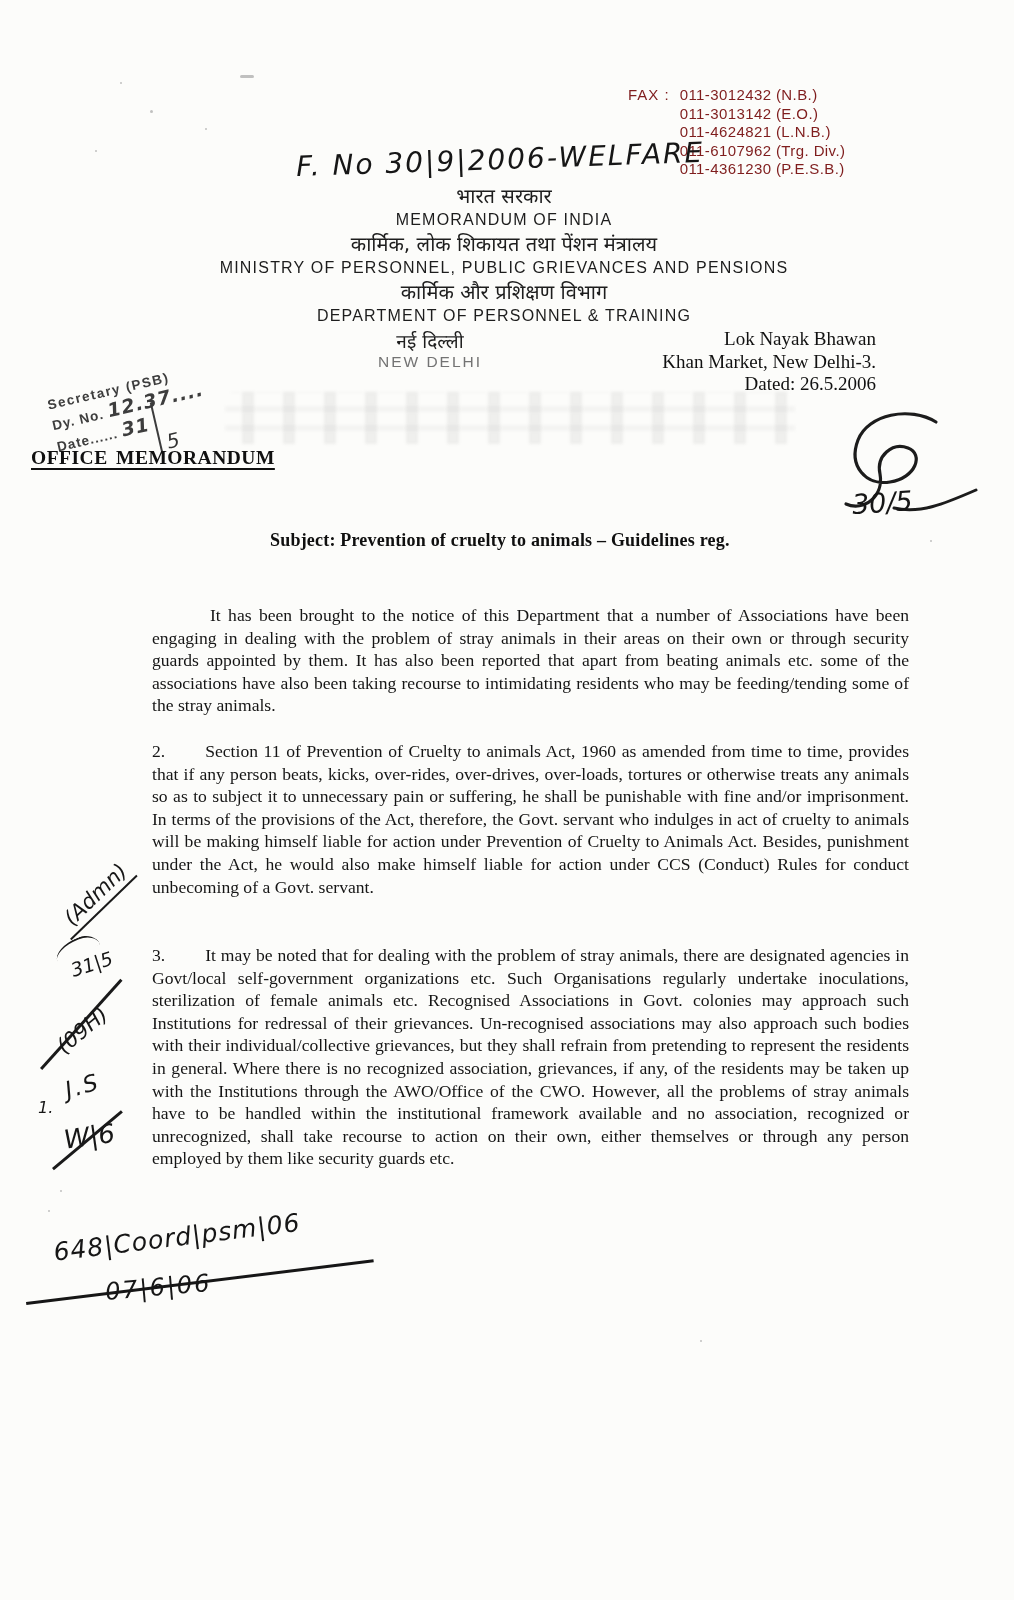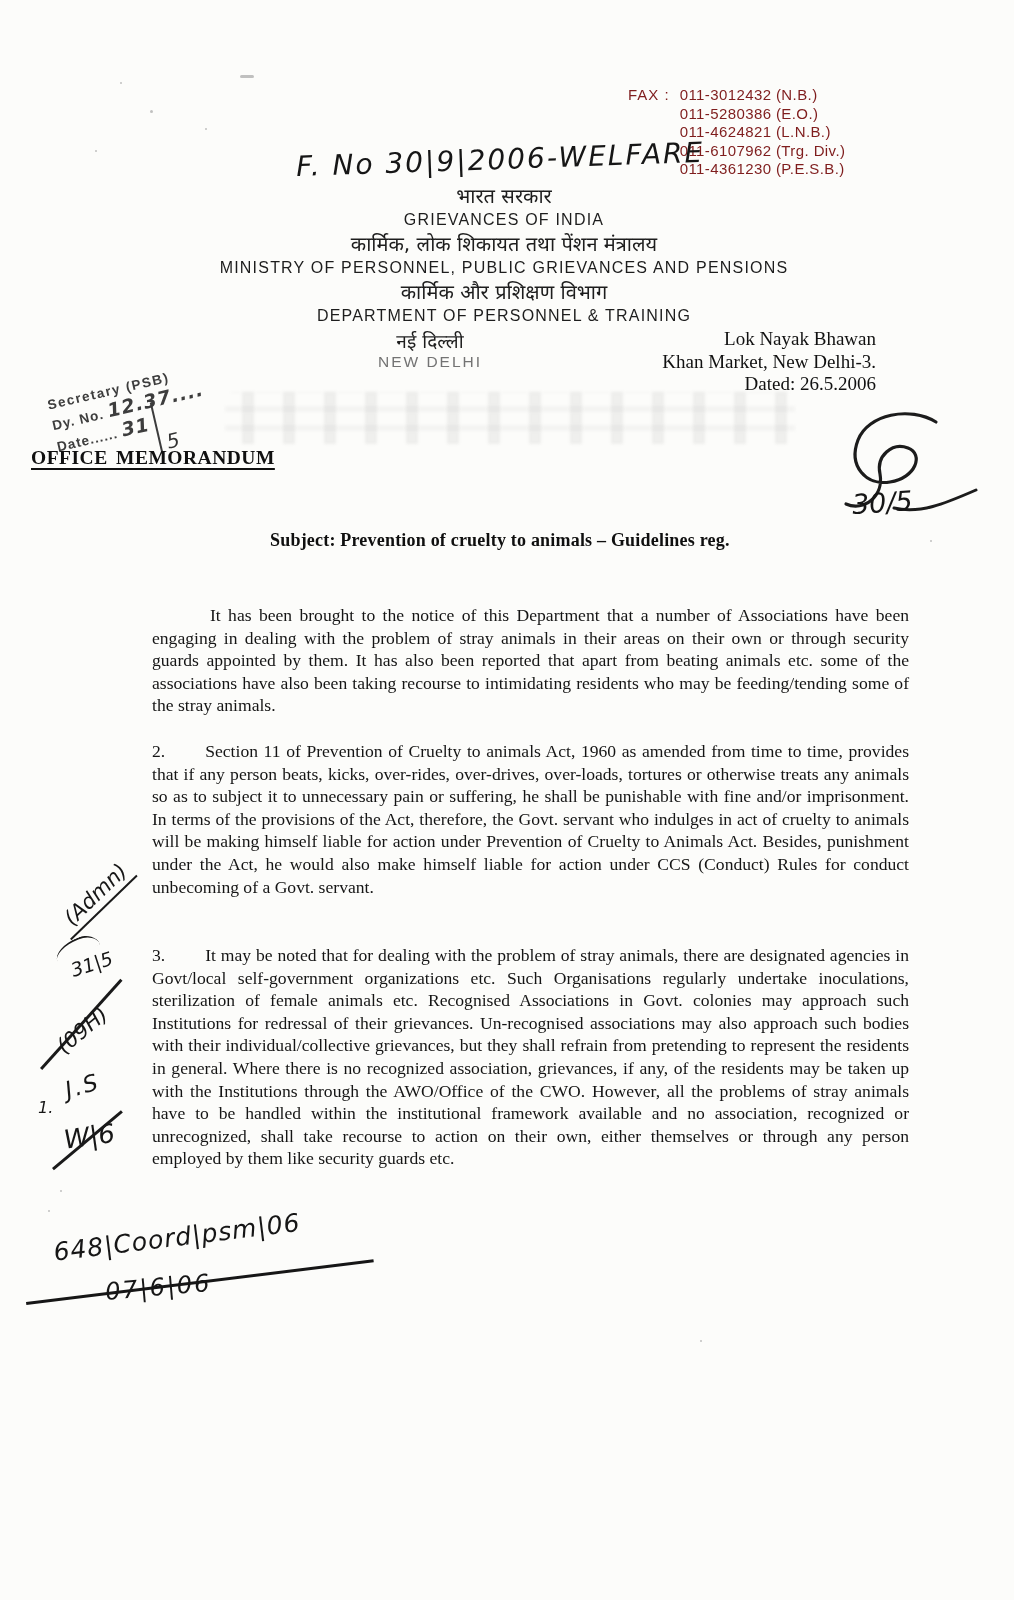--- a/index.html
+++ b/index.html
@@ -99,32 +99,32 @@
   <span class="speck" style="left:60px;top:1190px"></span>
   <span class="speck" style="left:48px;top:1210px"></span>
   <span class="speck" style="left:700px;top:1340px"></span>
 
   <div class="smudge"></div>
 
   <div class="fax">
     <div class="lbl">FAX :</div>
     <div class="lines">
       <div>011-3012432 (N.B.)</div>
-      <div>011-5280386 (E.O.)</div>
+      <div>011-3013142 (E.O.)</div>
       <div>011-4624821 (L.N.B.)</div>
       <div>011-6107962 (Trg. Div.)</div>
       <div>011-4361230 (P.E.S.B.)</div>
     </div>
   </div>
 
   <div class="hand fileno">F. No 30|9|2006-WELFARE</div>
 
   <div class="letterhead">
     <div class="lh-hi">भारत सरकार</div>
-    <div class="lh-en">GRIEVANCES OF INDIA</div>
+    <div class="lh-en">MEMORANDUM OF INDIA</div>
     <div class="lh-hi">कार्मिक, लोक शिकायत तथा पेंशन मंत्रालय</div>
     <div class="lh-en">MINISTRY OF PERSONNEL, PUBLIC GRIEVANCES AND PENSIONS</div>
     <div class="lh-hi">कार्मिक और प्रशिक्षण विभाग</div>
     <div class="lh-en">DEPARTMENT OF PERSONNEL &amp; TRAINING</div>
   </div>
 
   <div class="place">
     <div class="hi">नई दिल्ली</div>
     <div class="en">NEW DELHI</div>
   </div>

